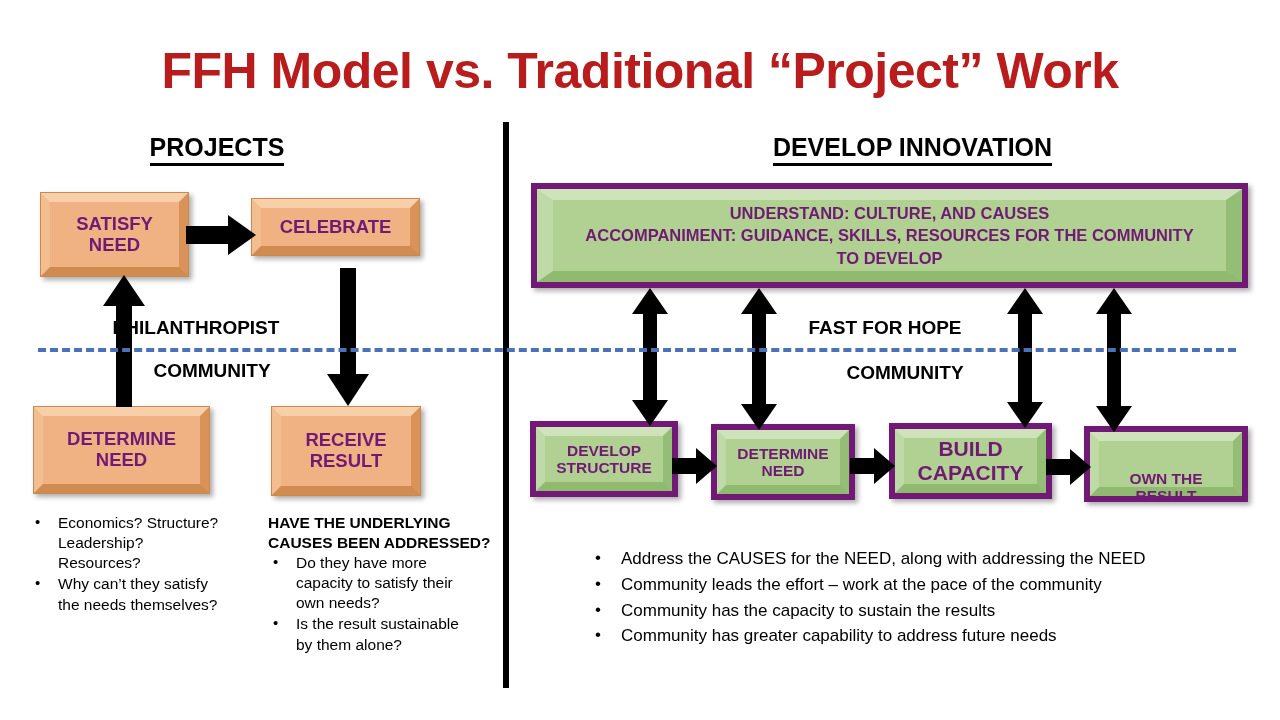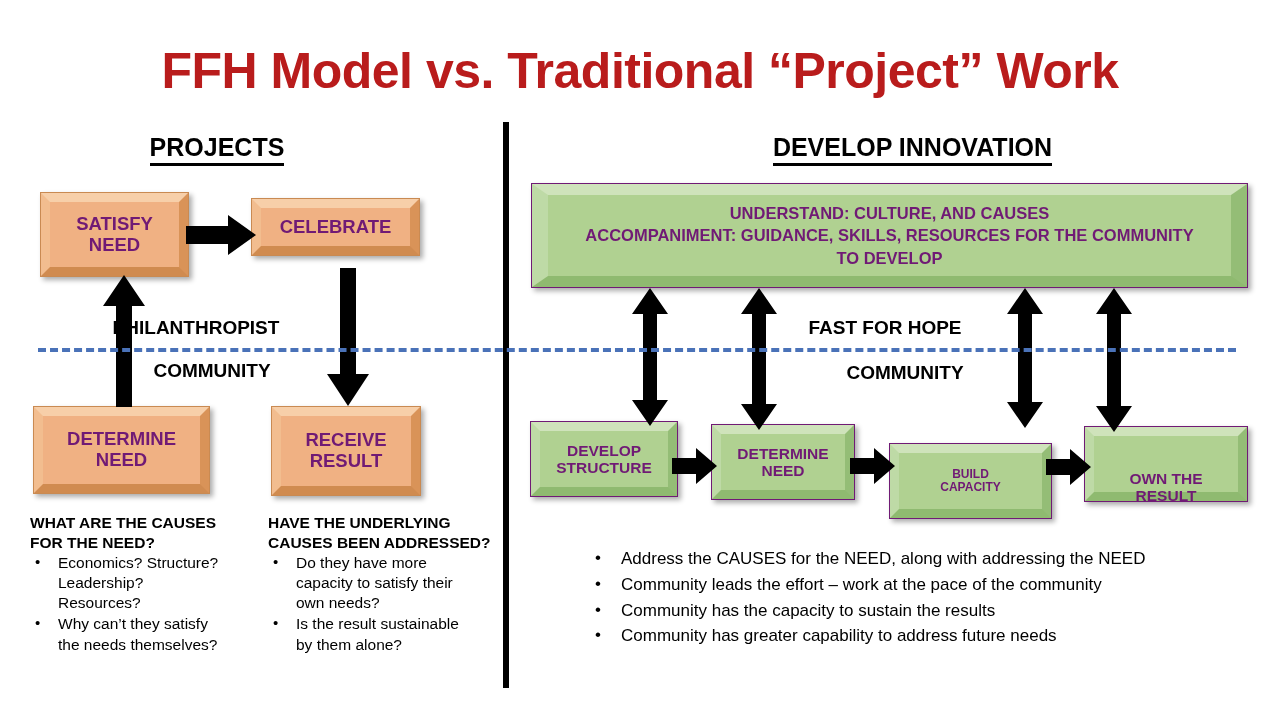--- a/index.html
+++ b/index.html
@@ -92,21 +92,21 @@
   .box-orange .face{
     border-top:9px solid #f7cfa9;
     border-left:9px solid #f2bd8f;
     border-right:9px solid #d99358;
     border-bottom:9px solid #d08b50;
     background:#f0b183;
   }
 
   .box-green{
     background:#9cc184;
-    border:1px solid #701a75;
+    border:6px solid #701a75;
   }
   .box-green .face{
     border-top:9px solid #cfe3bb;
     border-left:9px solid #bedaa6;
     border-right:9px solid #94bd76;
     border-bottom:9px solid #8fba70;
     background:#b0d191;
   }
   .box-green.banner .face{
     border-top-width:11px;
@@ -230,22 +230,20 @@
   <div class="arrow" style="left:327px; top:268px;">
     <svg width="42" height="138" viewBox="0 0 42 138">
       <polygon points="13,0 29,0 29,106 42,106 21,138 0,106 13,106" fill="#000"></polygon>
     </svg>
   </div>
 
   <div class="mid-label" style="left:46px; top:317px; width:300px;">PHILANTHROPIST</div>
   <div class="mid-label" style="left:62px; top:360px; width:300px;">COMMUNITY</div>
 
   <div class="qblock" style="left:30px; top:513px; width:232px;">
-    <div class="q-title" style="white-space:pre-line;">WHAT ARE THE CAUSES
-FOR THE NEED?</div>
     <ul>
       <li>
         <span class="bul">•</span>
         <span style="white-space:pre-line;">Economics? Structure?
 Leadership?
 Resources?</span>
       </li>
       <li>
         <span class="bul">•</span>
         <span style="white-space:pre-line;">Why can’t they satisfy
@@ -284,21 +282,21 @@
     <div class="label" style="white-space:pre-line;">DEVELOP
 STRUCTURE</div>
   </div>
 
   <div class="box box-green" style="left:711px; top:424px; width:144px; height:76px; font-size:15.5px;">
     <div class="face"></div>
     <div class="label" style="white-space:pre-line;">DETERMINE
 NEED</div>
   </div>
 
-  <div class="box box-green" style="left:889px; top:423px; width:163px; height:76px; font-size:12px;margin-top:20px;">
+  <div class="box box-green" style="left:889px; top:423px; width:163px; height:76px; font-size:21px;">
     <div class="face"></div>
     <div class="label" style="white-space:pre-line;">BUILD
 CAPACITY</div>
   </div>
 
   <div class="box box-green" style="left:1084px; top:426px; width:164px; height:76px; font-size:15.5px;">
     <div class="face"></div>
     <div class="label" style="white-space:pre-line;margin-top:46px;">OWN THE
 RESULT</div>
   </div>

